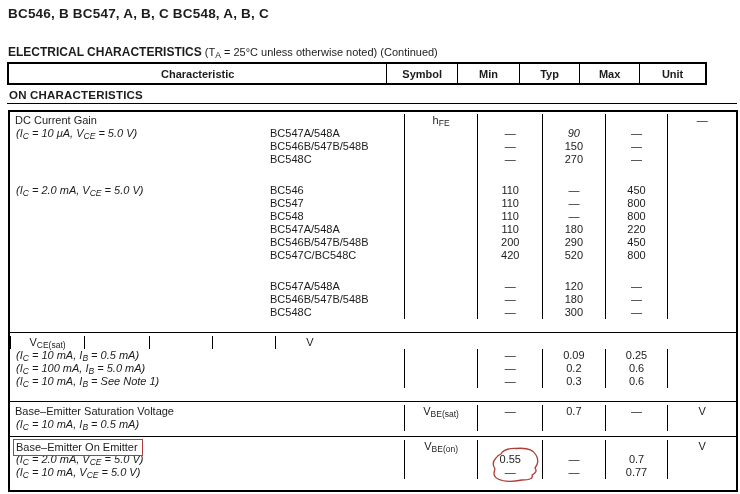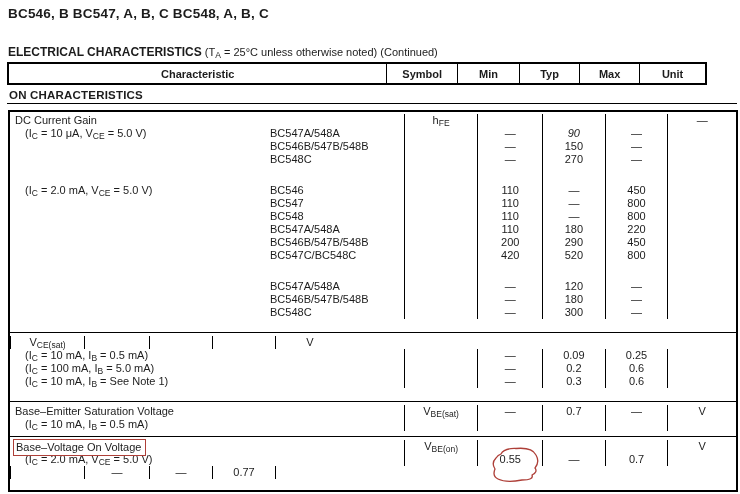--- a/index.html
+++ b/index.html
@@ -21,21 +21,21 @@
   .on-rule { position:absolute; left:7px; top:103px; width:730px; height:0; border-top:1.5px solid var(--line); }
 
   .body-table { position:absolute; left:8px; top:110px; width:730px; border:2px solid var(--line); background:#fff; }
   .section { border-top:1px solid var(--line); }
   .section:first-child { border-top:none; }
   .trow { display:flex; }
   .cell { border-left:1px solid var(--line); font-size:11px; line-height:13px; position:relative; }
   .cell.first { border-left:none; }
   .num { text-align:center; }
   .char-title { padding-left:5px; display:inline-block; white-space:nowrap; }
-  .cond { padding-left:15px; display:inline-block; white-space:nowrap; }
+  .cond { padding-left:6px; display:inline-block; white-space:nowrap;font-style:italic; }
   .device { position:absolute; left:260px; top:0; white-space:nowrap; }
   sub { font-size:8.5px; vertical-align:-2px; line-height:0; }
 
   .ann-box { border:1px solid var(--ann); padding:1px 4px 2px 2px; margin-left:3px; margin-top:-1px;
              display:inline-block; line-height:12px; position:relative; z-index:2; }
   .ann-box .char-title { padding-left:0; }
   .circ-wrap { position:relative; display:inline-block; z-index:2; }
   .circ-wrap svg { position:absolute; left:-12px; top:-8px; overflow:visible; pointer-events:none; }
 </style>
 </head>
@@ -244,38 +244,39 @@
         <div class="cell first" style="width: 396px;"><span class="cond">(I<sub>C</sub> = 10 mA, I<sub>B</sub> = 0.5 mA)</span></div>
         <div class="cell num" style="width: 74px;"></div>
         <div class="cell num" style="width: 65px;"></div>
         <div class="cell num" style="width: 63px;"></div>
         <div class="cell num" style="width: 63px;"></div>
         <div class="cell num" style="width: 69px;"></div>
       </div>
     </div>
     <div class="section" style="padding-top: 3px; padding-bottom: 11px;">
       <div class="trow" style="height: 13px;">
-        <div class="cell first" style="width: 396px;"><span class="ann-box"><span class="char-title">Base–Voltage On Voltage</span></span></div>
+        <div class="cell first" style="width: 396px;"><span class="ann-box"><span class="char-title">Base–Emitter On Emitter</span></span></div>
         <div class="cell num" style="width: 74px;">V<sub>BE(on)</sub></div>
         <div class="cell num" style="width: 65px;"></div>
         <div class="cell num" style="width: 63px;"></div>
         <div class="cell num" style="width: 63px;"></div>
         <div class="cell num" style="width: 69px;">V</div>
       </div>
       <div class="trow" style="height: 13px;">
         <div class="cell first" style="width: 396px;"><span class="cond">(I<sub>C</sub> = 2.0 mA, V<sub>CE</sub> = 5.0 V)</span></div>
         <div class="cell num" style="width: 74px;"></div>
         <div class="cell num" style="width: 65px;"><span class="circ-wrap"><svg width="56" height="44" viewBox="0 0 56 44">
               <path d="M13 9 Q16 3 28 3.5 Q44 2 48 10 Q52 17 47 23 Q50 27 44 30 Q46 35 34 35 Q18 38 10 34 Q4 31 7 24 Q3 18 8 13 Q10 10 13 9 Z" fill="none" stroke="#ae3f38" stroke-width="1.3" stroke-linejoin="round"></path>
             </svg>0.55</span></div>
         <div class="cell num" style="width: 63px;">—</div>
         <div class="cell num" style="width: 63px;">0.7</div>
         <div class="cell num" style="width: 69px;"></div>
       </div>
       <div class="trow" style="height: 13px;">
+        <div class="cell first" style="width: 396px;"><span class="cond">(I<sub>C</sub> = 10 mA, V<sub>CE</sub> = 5.0 V)</span></div>
         <div class="cell num" style="width: 74px;"></div>
         <div class="cell num" style="width: 65px;">—</div>
         <div class="cell num" style="width: 63px;">—</div>
         <div class="cell num" style="width: 63px;">0.77</div>
         <div class="cell num" style="width: 69px;"></div>
       </div>
     </div>
   </div>
 
 </body></html>

